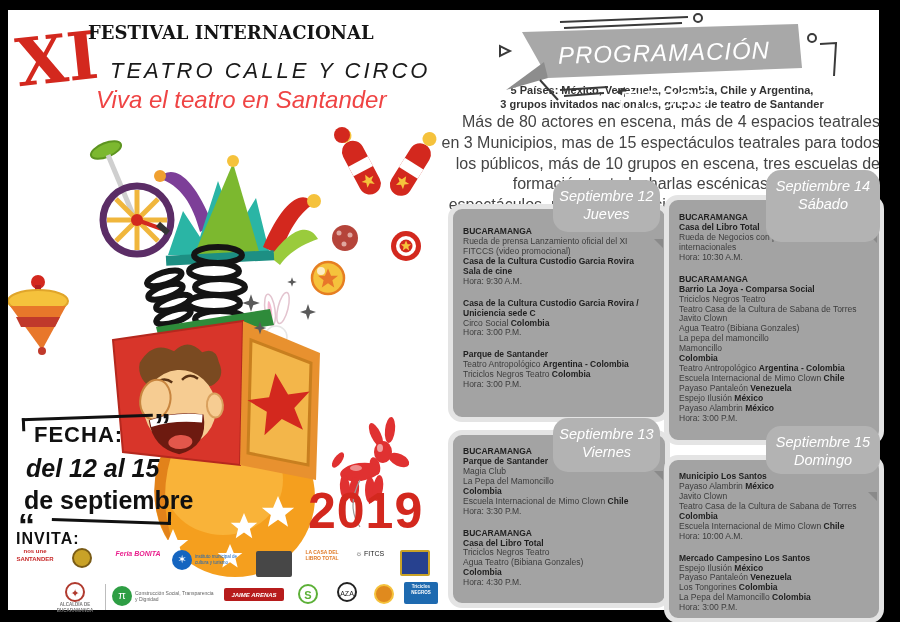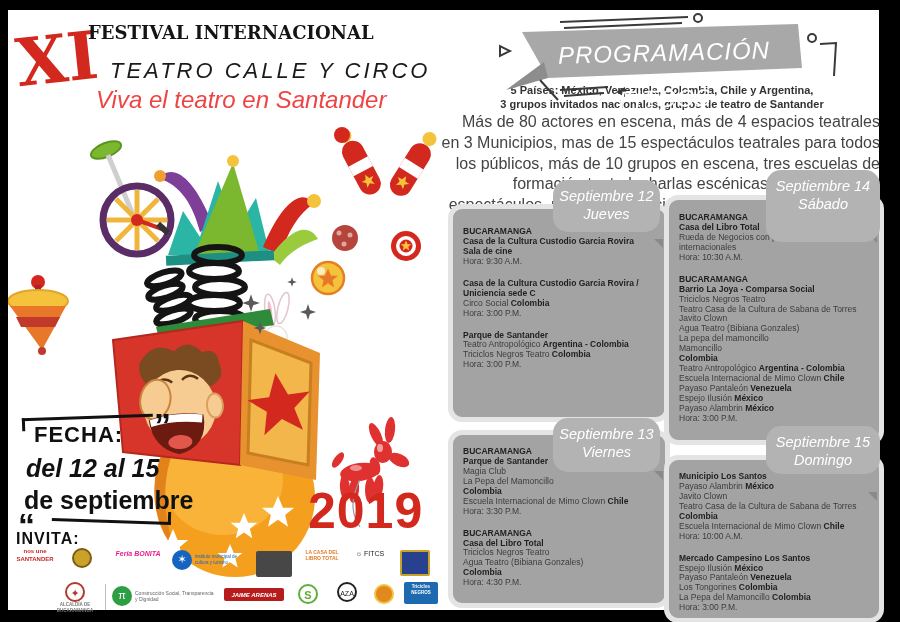--- a/index.html
+++ b/index.html
@@ -286,20 +286,21 @@
   </div>
   <div class="day-tab tab-3" data-name="day-tab-septiembre-15">
     <div data-name="day-tab-date">Septiembre 15</div>
     <div data-name="day-tab-weekday">Domingo</div>
   </div>
 
   <div class="day-card card-0" data-name="day-card-septiembre-12">
       <div class="body" data-name="day-card-body">
         <div class="block" data-name="schedule-block">
           <div data-name="schedule-line"><span class="b">BUCARAMANGA</span></div>
+          <div data-name="schedule-line"><span>Rueda de prensa Lanzamiento oficial del XI FITCCS (video promocional)</span></div>
           <div data-name="schedule-line"><span class="b">Casa de la Cultura Custodio Garcia Rovira</span></div>
           <div data-name="schedule-line"><span class="b">Sala de cine</span></div>
           <div data-name="schedule-line"><span>Hora: 9:30 A.M.</span></div>
         </div>
         <div class="block" data-name="schedule-block">
           <div data-name="schedule-line"><span class="b">Casa de la Cultura Custodio Garcia Rovira / Uniciencia sede C</span></div>
           <div data-name="schedule-line"><span>Circo Social </span><span class="b">Colombia</span></div>
           <div data-name="schedule-line"><span>Hora: 3:00 P.M.</span></div>
         </div>
         <div class="block" data-name="schedule-block">

